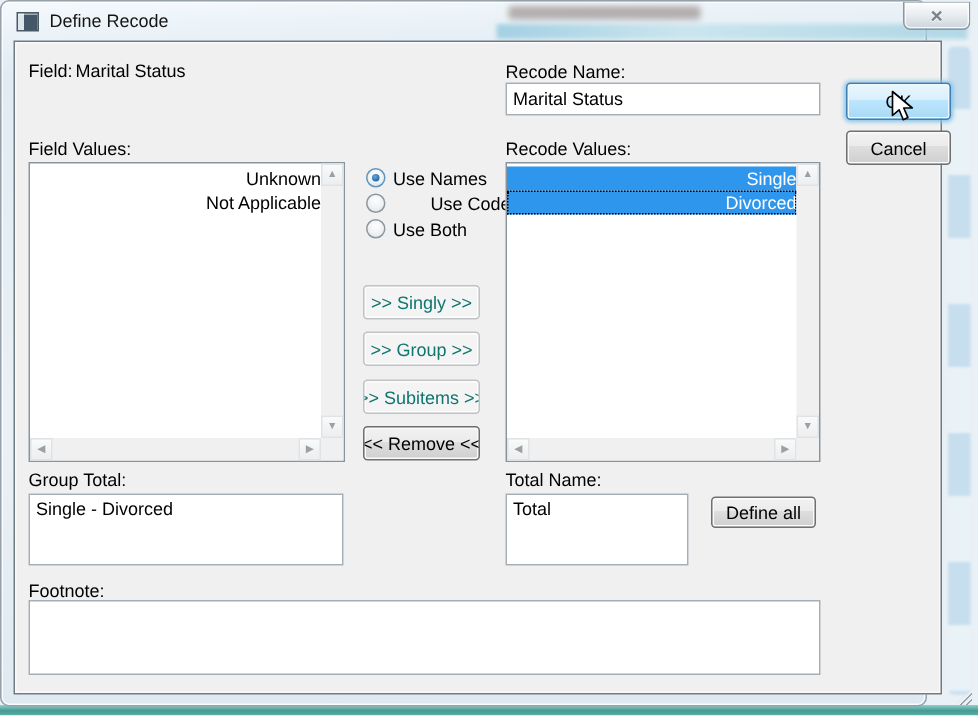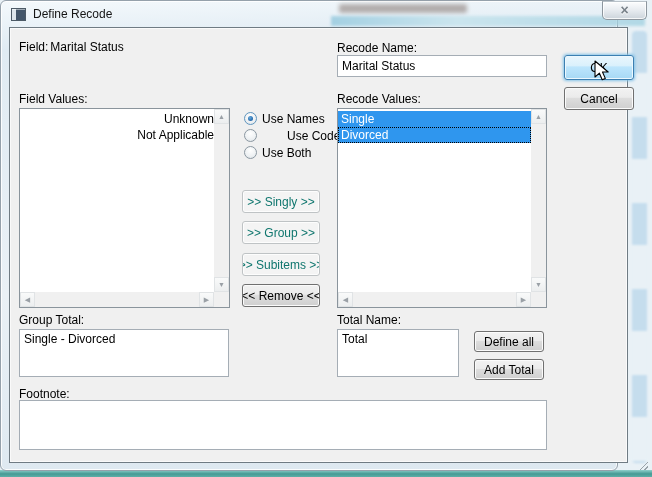--- a/index.html
+++ b/index.html
@@ -77,21 +77,21 @@
            width:5px; height:5px; border-radius:50%;
            background:radial-gradient(circle at 40% 35%,#66aadb,#1e62a8 75%); }
   .radio-row .rlbl { margin-left:5px; }
 
   
   .listbox { position:absolute; background:#fff; border:1px solid #8a949c; }
   .lb-content { position:absolute; left:0; top:0; right:15px; bottom:15px;
                 overflow:hidden; padding-top:2px; }
   .lb-item { height:16px; line-height:16px; white-space:nowrap; }
   .lb-item.indent { padding-left:11px;text-align:right; }
-  .lb-item.selected { background:#2f96ee; color:#fff; padding-left:3px; }
+  .lb-item.selected { background:#2f96ee; color:#fff; padding-left:3px;text-align:right; }
   .lb-item.focused { outline:1px dotted #000; outline-offset:-1px; }
   .vsb { position:absolute; top:0; right:0; width:15px; bottom:15px;
          background:#f0f0f0; display:flex; flex-direction:column;
          justify-content:space-between; }
   .hsb { position:absolute; left:0; bottom:0; right:15px; height:15px;
          background:#f0f0f0; display:flex; justify-content:space-between; }
   .sb-corner { position:absolute; right:0; bottom:0; width:15px; height:15px;
                background:#f0f0f0; }
   .sb-btn { width:15px; height:15px; border:1px solid #e0e3e5;
             background:linear-gradient(#f9fafa,#eceeef);
@@ -186,21 +186,20 @@
         <div class="sb-corner"></div>
       </div>
 
       <div class="lbl" style="left:9px;top:285px;">Group Total:</div>
       <div class="tbox" style="left:9px;top:301px;width:210px;height:48px;">Single - Divorced</div>
 
       <div class="lbl" style="left:327px;top:285px;">Total Name:</div>
       <div class="tbox" style="left:327px;top:301px;width:122px;height:48px;">Total</div>
 
       <div class="btn" style="left:464px;top:303px;width:70px;height:21px;">Define all</div>
-      <div class="btn" style="left:464px;top:331px;width:70px;height:21px;">Add Total</div>
 
       <div class="lbl" style="left:9px;top:359px;">Footnote:</div>
       <div class="tbox" style="left:9px;top:372px;width:528px;height:50px;"></div>
 
     </div>
 
     <div class="resize-grip"></div>
   </div>
 
   <svg class="cursor" width="17" height="23" viewBox="0 0 17 23">

